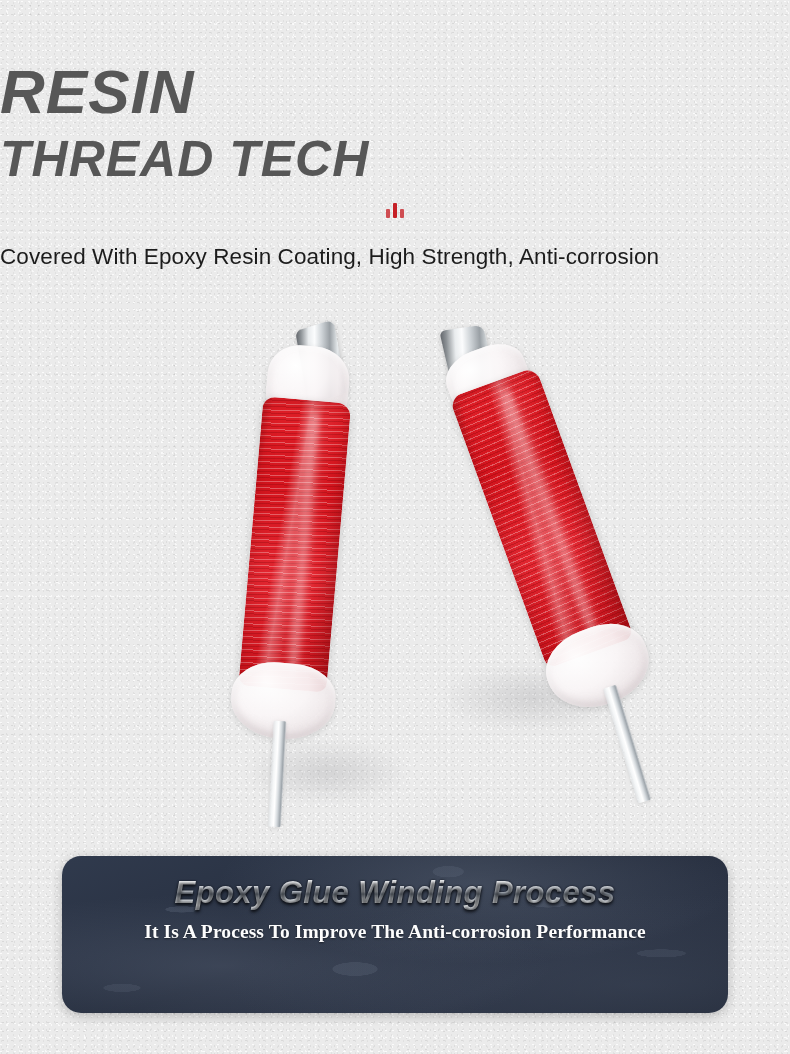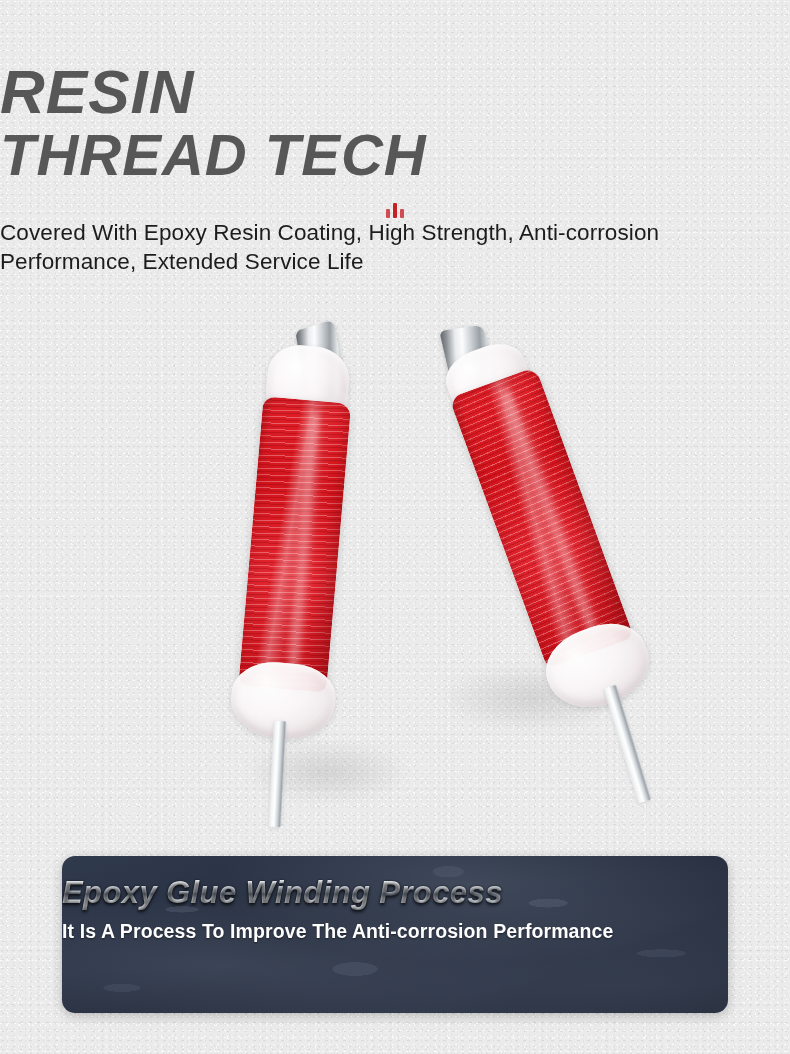--- a/index.html
+++ b/index.html
@@ -35,34 +35,34 @@
   
   .header { padding-top:62px; text-align:left; }
   .title-line {
     font-weight:bold;
     font-style:italic;
     color:#575757;
     letter-spacing:1px;
     line-height:.98;
   }
   .title-1 { font-size:62px; }
-  .title-2 { font-size:58px; margin-top:4px; }
+  .title-2 { font-size:50px; margin-top:12px; }
 
   .divider {
     margin:18px auto 0;
     width:34px; height:16px;
     display:flex; align-items:flex-end; justify-content:center; gap:3px;
   }
   .divider i { display:block; width:4px; background:#c62026; border-radius:1px; }
   .divider i:nth-child(1){ height:9px; opacity:.78; }
   .divider i:nth-child(2){ height:15px; }
   .divider i:nth-child(3){ height:9px; opacity:.78; }
 
   .subtitle {
-    margin-top:0;
+    margin-top:24px;
     font-size:22.5px;
     color:#1c1c1c;
     line-height:1.32;
     letter-spacing:.1px;
   }
 
   
   .stage {
     position:absolute;
     left:0; top:312px;
@@ -133,29 +133,30 @@
     position:absolute;
     background:radial-gradient(ellipse at 50% 50%, rgba(120,120,125,.22) 0%, rgba(120,120,125,.08) 52%, rgba(0,0,0,0) 78%);
     filter:blur(6px);
   }
 
   
   .banner {
     position:absolute;
     left:62px; top:856px;
     width:666px; height:157px;
-    border-radius:13px;
+    border-radius:19px;
     overflow:hidden;
     background:
       radial-gradient(ellipse at 24% 70%, rgba(92,102,122,.40) 0%, rgba(0,0,0,0) 46%),
       radial-gradient(ellipse at 62% 18%, rgba(120,132,152,.32) 0%, rgba(0,0,0,0) 44%),
       radial-gradient(ellipse at 86% 82%, rgba(70,80,98,.40) 0%, rgba(0,0,0,0) 50%),
       linear-gradient(160deg, #303a4d 0%, #262e3e 45%, #2c3445 72%, #222938 100%);
     box-shadow:0 3px 12px rgba(0,0,0,.22);
     z-index:3;
+    text-align:center;
   }
   .banner::before { 
     content:"";
     position:absolute; inset:0;
     background-image:
       radial-gradient(ellipse at 18% 34%, rgba(150,162,182,.16) 0 16px, transparent 17px),
       radial-gradient(ellipse at 44% 72%, rgba(150,162,182,.13) 0 22px, transparent 23px),
       radial-gradient(ellipse at 73% 30%, rgba(160,172,192,.14) 0 19px, transparent 20px),
       radial-gradient(ellipse at 90% 62%, rgba(140,152,172,.12) 0 24px, transparent 25px),
       radial-gradient(ellipse at 9% 84%, rgba(150,162,182,.11) 0 18px, transparent 19px),
@@ -181,40 +182,40 @@
     filter:drop-shadow(0 0 1px rgba(20,24,34,.95));
   }
   .banner-body {
     margin-top:7px;
     font-size:19.5px;
     font-weight:bold;
     color:#fdfdfd;
     line-height:1.42;
     letter-spacing:.1px;
     text-shadow:0 1px 2px rgba(0,0,0,.5);
+    font-family:Liberation Serif, serif;
   }
 </style>
 </head>
 <body>
 
 <div class="page">
 
   <div class="header">
     <div class="title-line title-1">RESIN</div>
     <div class="title-line title-2">THREAD TECH</div>
 
     <div class="divider">
       <i></i>
       <i></i>
       <i></i>
     </div>
 
     <div class="subtitle">
       <div>Covered With Epoxy Resin Coating, High Strength, Anti-corrosion</div>
-      <div>Performance, Extended Service Life</div>
     </div>
   </div>
 
   <div class="stage">
 
     <div class="ground-shadow" style="left:252px; top:432px; width:150px; height:56px;"></div>
     <div class="ground-shadow" style="left:448px; top:356px; width:168px; height:60px;"></div>
 
     <div class="hook" style="left:268px; top:14px; width:130px; height:470px; transform:rotate(5deg);">
 

